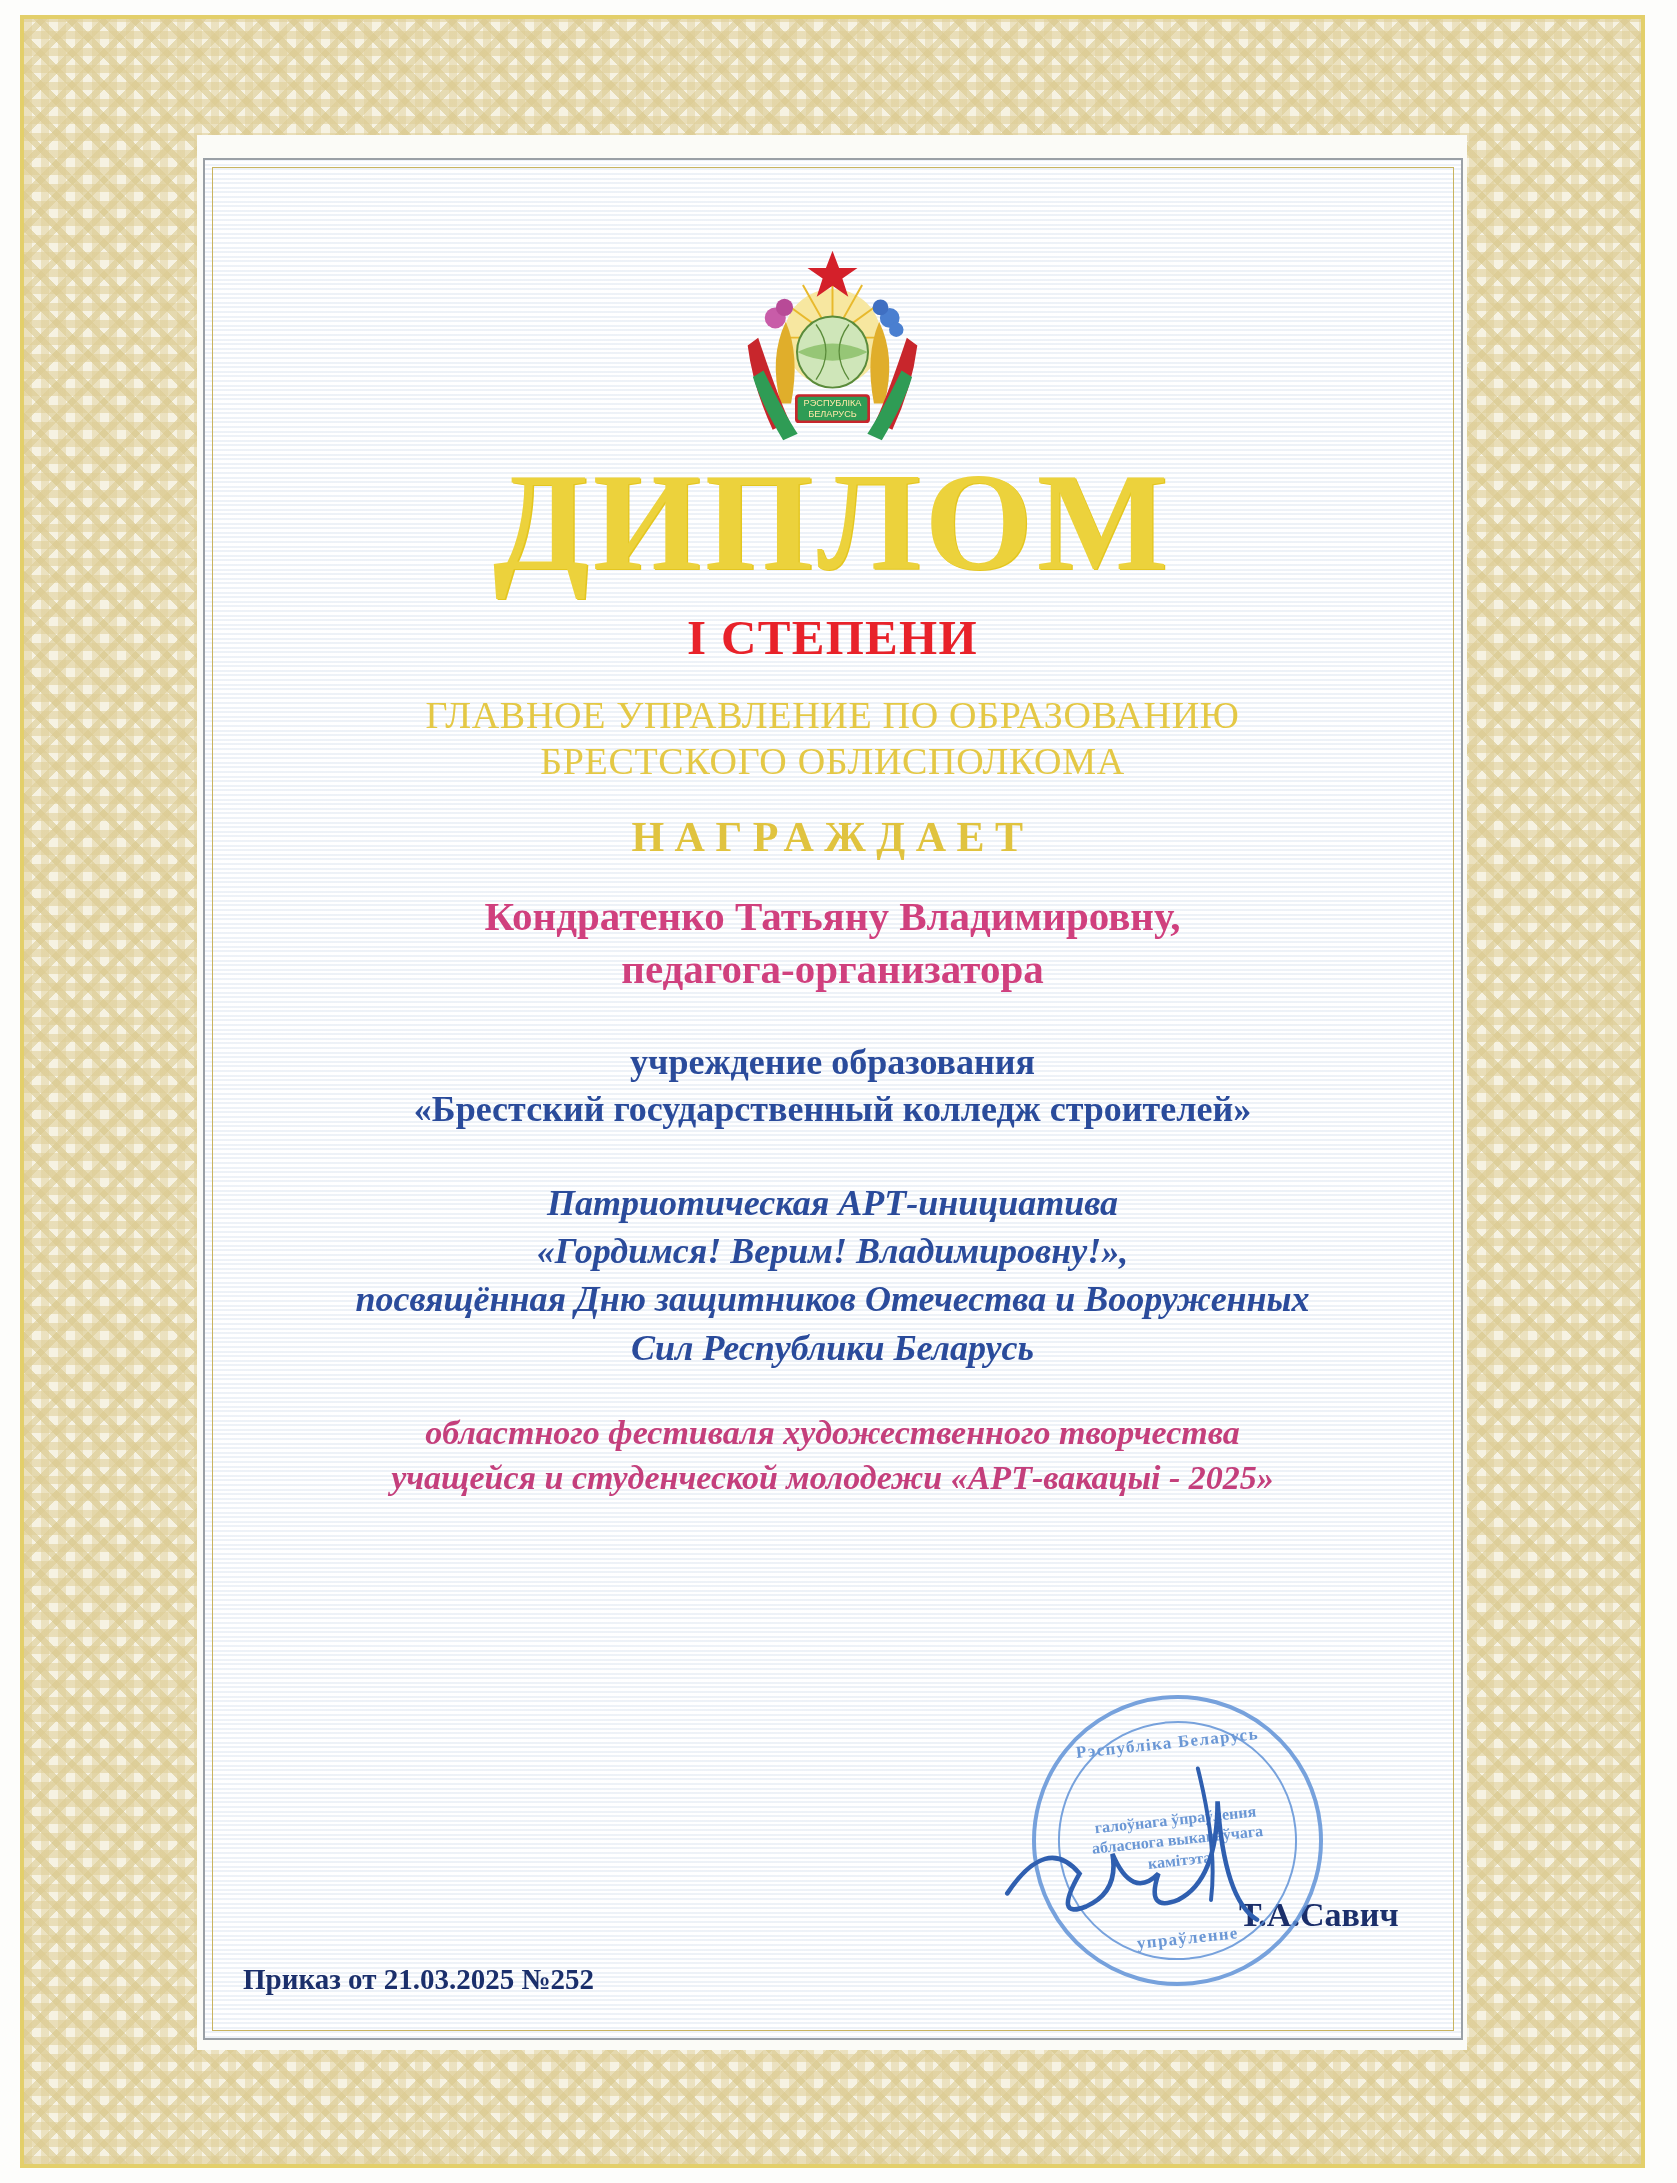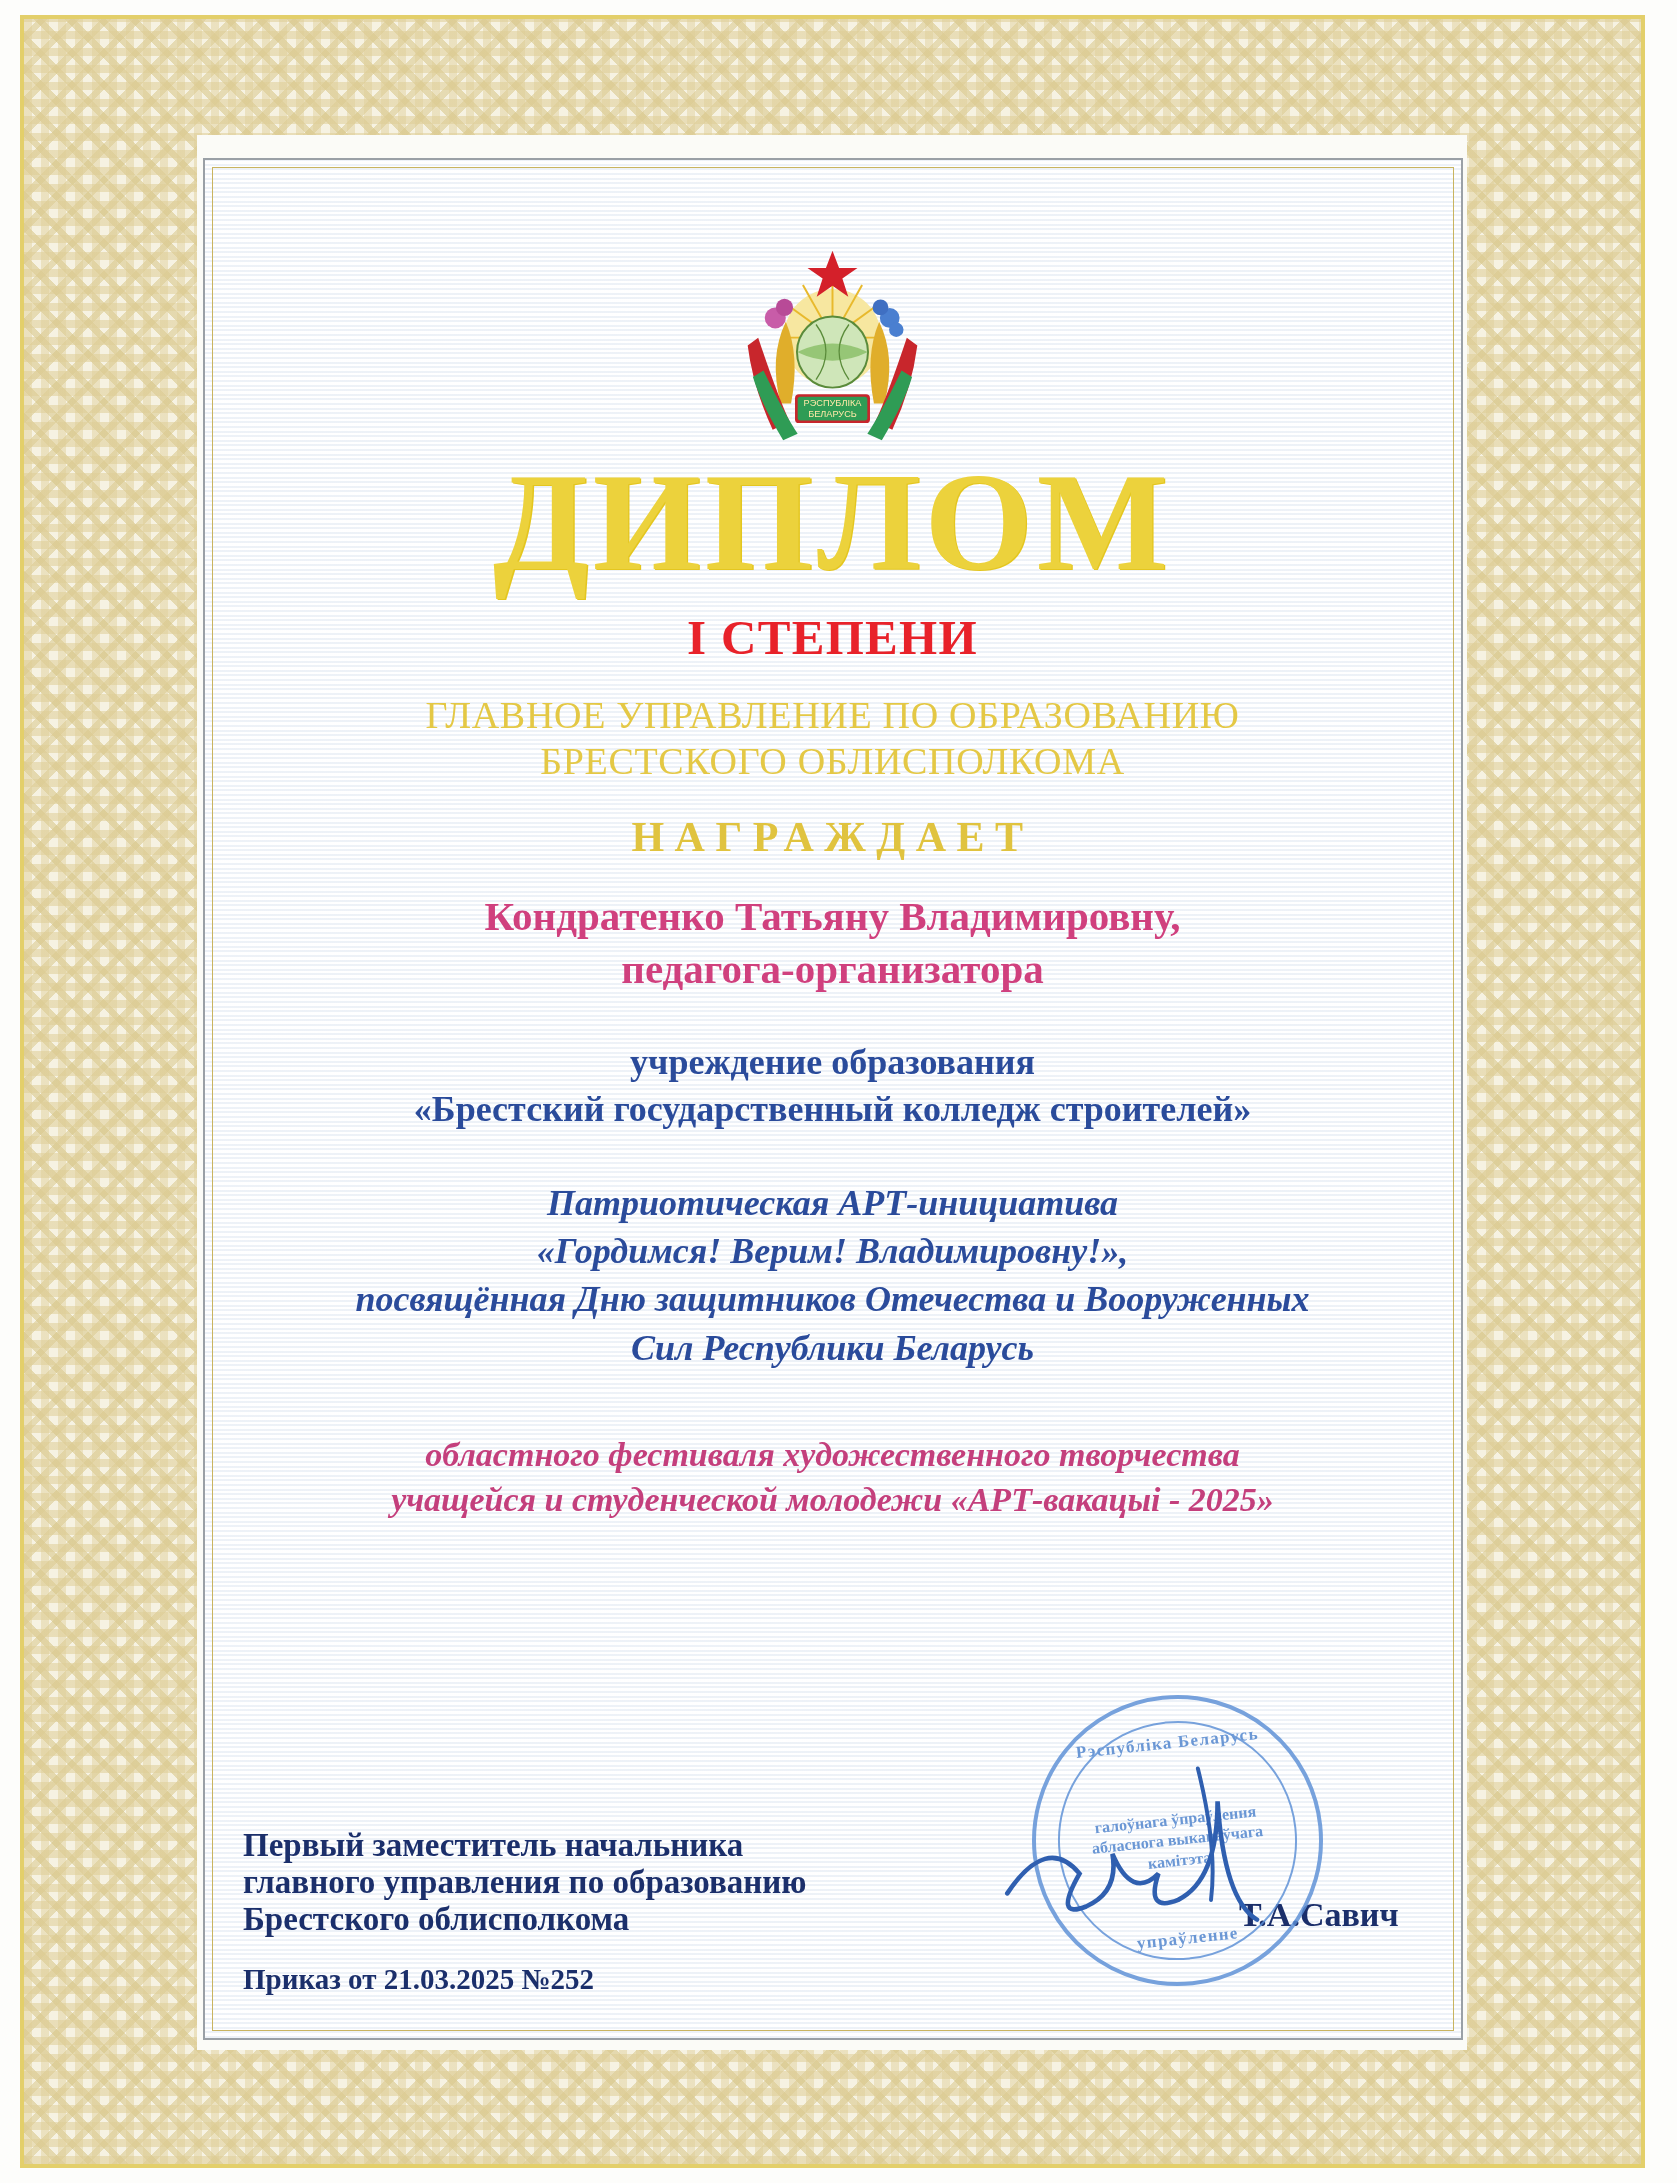--- a/index.html
+++ b/index.html
@@ -133,21 +133,21 @@
   }
   .event {
     margin-top: 46px;
     font-weight: bold;
     font-style: italic;
     font-size: 36px;
     line-height: 1.34;
     color: #2a4b9b;
   }
   .festival {
-    margin-top: 60px;
+    margin-top: 38px;
     font-weight: bold;
     font-style: italic;
     font-size: 34px;
     line-height: 1.34;
     color: #c43f7c;
   }
 
   
   .sign-block {
     position: absolute;
@@ -321,25 +321,20 @@
       <div>посвящённая Дню защитников Отечества и Вооруженных</div>
       <div>Сил Республики Беларусь</div>
     </div>
 
     <div class="festival">
       <div>областного фестиваля художественного творчества</div>
       <div>учащейся и студенческой молодежи «АРТ-вакацыі - 2025»</div>
     </div>
 
     <div class="sign-block">
-      <div class="sign-title">
-        <div>Первый заместитель начальника</div>
-        <div>главного управления по образованию</div>
-        <div>Брестского облисполкома</div>
-      </div>
       <div class="sign-name">Т.А.Савич</div>
     </div>
 
     <div class="order">Приказ от 21.03.2025 №252</div>
 
     <div class="stamp">
       <div class="stamp-text-top">Рэспубліка Беларусь</div>
       <div class="stamp-center">галоўнага ўпраўлення
 абласнога выканаўчага камітэта</div>
       <div class="stamp-text-bottom">упраўленне</div>

